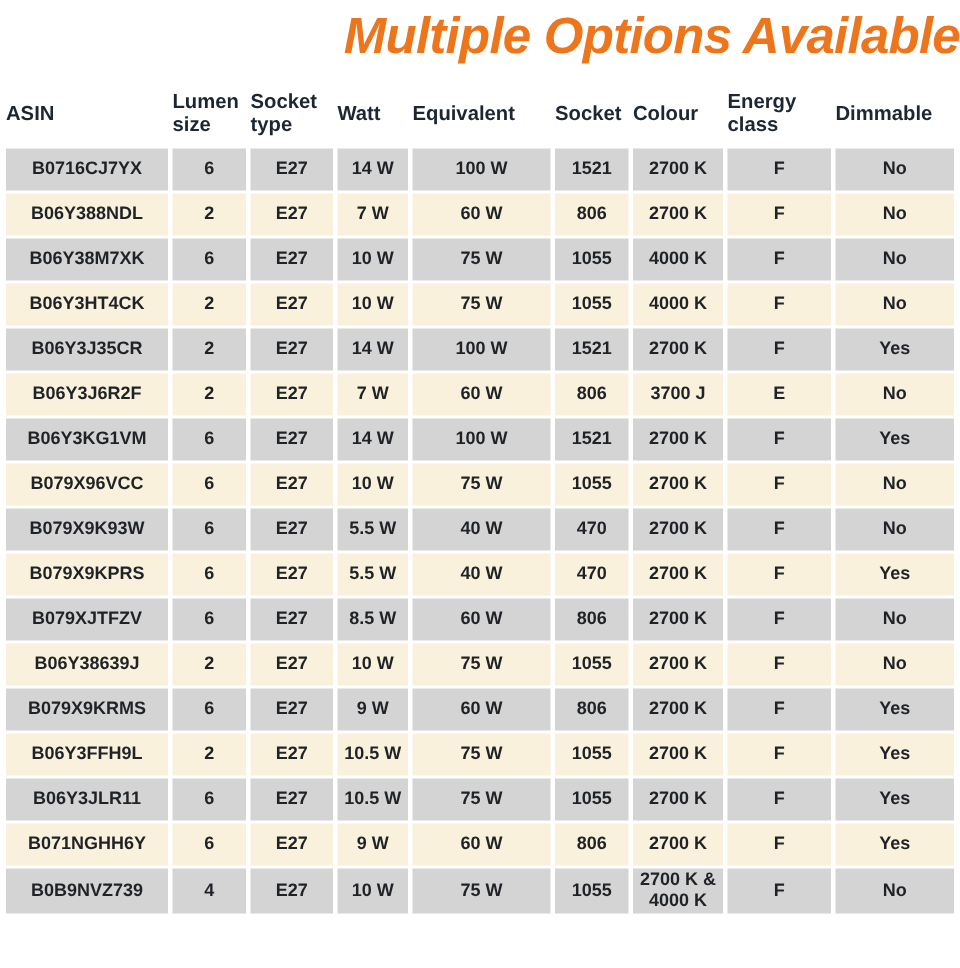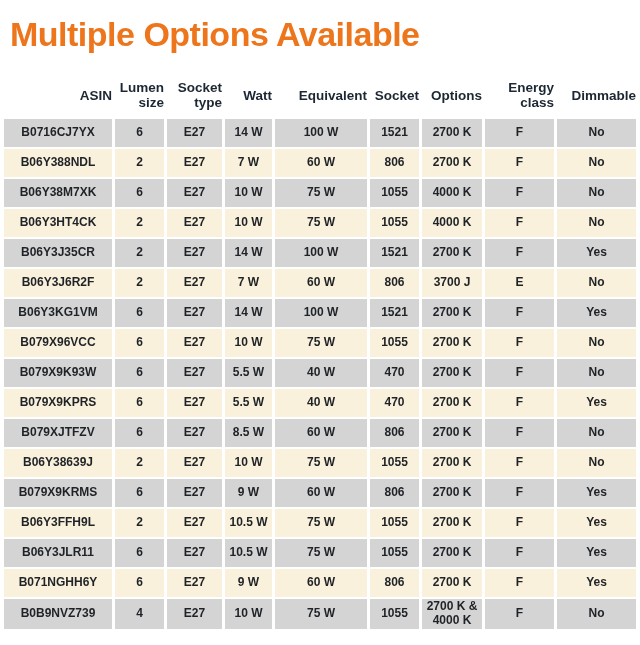--- a/index.html
+++ b/index.html
@@ -7,43 +7,44 @@
     padding: 0;
     background: #ffffff;
   }
   body {
     width: 640px;
     height: 645px;
     overflow: hidden;
     font-family: "Liberation Sans", "DejaVu Sans", sans-serif;
   }
   .page-title {
-    margin: 10px;
+    margin: 0;
     padding: 4px 0 2px 0;
-    text-align: left;
+    text-align: right;
     font-size: 34px;
     line-height: 40px;
     font-weight: bold;
     letter-spacing: -0.5px;
     color: var(--title-color, #ed751c);
+    font-style: italic;
   }
   table.options-table {
     table-layout: fixed;
     width: 638px;
     margin: 0 auto;
     border-collapse: separate;
     border-spacing: 3px 2px;
   }
   th {
     background: #ffffff;
     color: var(--header-text-color, #1c2733);
     font-size: 13.5px;
     font-weight: bold;
     line-height: 1.12;
-    text-align: right;
+    text-align: left;
     vertical-align: middle;
     padding: 12px 0 7px 0;
   }
   td {
     height: 26px;
     background: var(--row-gray, #d4d4d4);
     color: var(--cell-text-color, #1f2327);
     font-size: 12px;
     font-weight: bold;
     line-height: 1.15;
@@ -75,21 +76,21 @@
       <col style="width:79px">
     </colgroup>
     <thead>
       <tr>
         <th>ASIN</th>
         <th>Lumen size</th>
         <th>Socket type</th>
         <th>Watt</th>
         <th>Equivalent</th>
         <th>Socket</th>
-        <th>Options</th>
+        <th>Colour</th>
         <th>Energy class</th>
         <th>Dimmable</th>
       </tr>
     </thead>
     <tbody id="table-body">
   <tr>
     <td>B0716CJ7YX</td>
     <td>6</td>
     <td>E27</td>
     <td>14 W</td>

